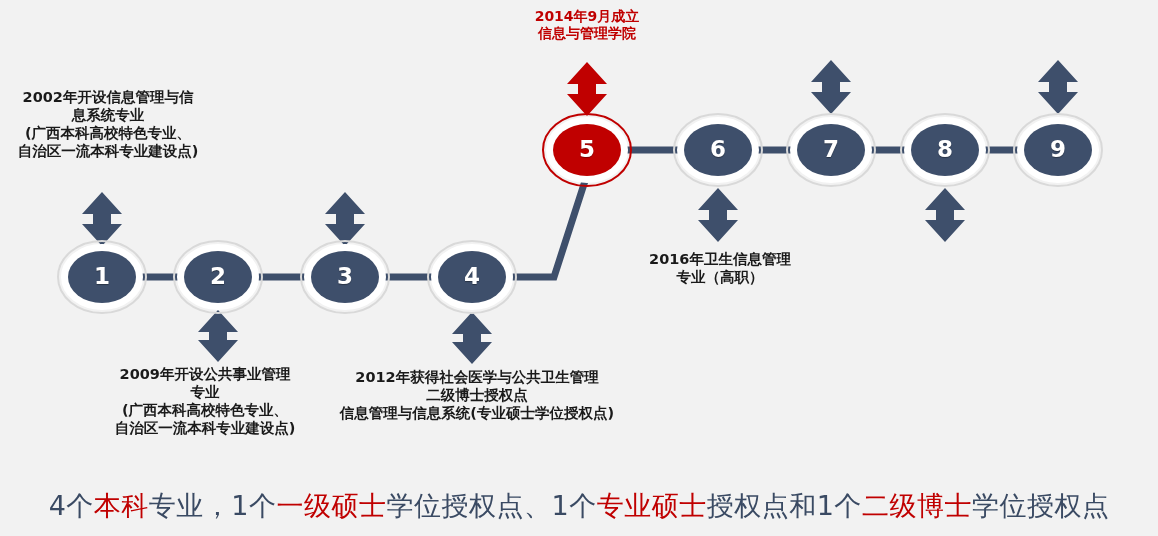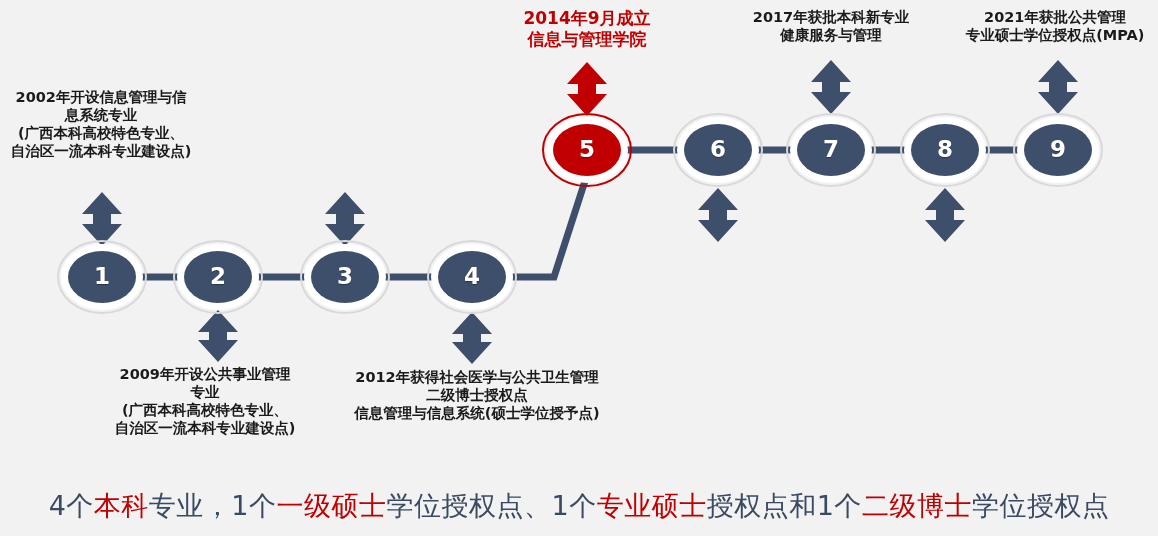--- a/index.html
+++ b/index.html
@@ -40,21 +40,21 @@
     position: absolute;
     text-align: center;
     font-weight: bold;
     color: #1a1a1a;
     font-size: 14.5px;
     line-height: 1.25;
     white-space: pre-line;
   }
   .cap.red {
     color: #c00000;
-    font-size: 17px;
+    font-size: 14px;
     line-height: 1.22;
   }
   .summary {
     position: absolute;
     left: 0;
     top: 488px;
     width: 1158px;
     text-align: center;
     font-size: 27px;
     font-weight: normal;
@@ -127,35 +127,33 @@
       <div class="node-label" style="left: 188px; top: 265px; width: 60px;">2</div>
       <div class="node-label" style="left: 315px; top: 265px; width: 60px;">3</div>
       <div class="node-label" style="left: 442px; top: 265px; width: 60px;">4</div>
       <div class="node-label" style="left: 557px; top: 138px; width: 60px;">5</div>
       <div class="node-label" style="left: 688px; top: 138px; width: 60px;">6</div>
       <div class="node-label" style="left: 801px; top: 138px; width: 60px;">7</div>
       <div class="node-label" style="left: 915px; top: 138px; width: 60px;">8</div>
       <div class="node-label" style="left: 1028px; top: 138px; width: 60px;">9</div>
     </div>
 
-  <div class="cap" style="left:0px; top:88px; width:202px;">2002年开设信息管理与信
+  <div class="cap" style="left:0px; top:88px; width:202px;padding-left:7px;">2002年开设信息管理与信
 息系统专业
 (广西本科高校特色专业、
 自治区一流本科专业建设点)</div>
   <div class="cap" style="left:96px; top:365px; width:218px;">2009年开设公共事业管理
 专业
 (广西本科高校特色专业、
 自治区一流本科专业建设点)</div>
   <div class="cap" style="left:327px; top:368px; width:300px;">2012年获得社会医学与公共卫生管理
 二级博士授权点
-信息管理与信息系统(硕士学位授予点)</div>
+信息管理与信息系统(专业硕士学位授权点)</div>
   <div class="cap red" style="left:487px; top:8px; width:200px;">2014年9月成立
 信息与管理学院</div>
-  <div class="cap" style="left:736px; top:8px; width:190px;">2017年获批本科新专业
-健康服务与管理</div>
-  <div class="cap" style="left:952px; top:8px; width:206px;">2021年获批公共管理
-专业硕士学位授权点(MPA)</div>
+  <div class="cap" style="left:631px; top:250px; width:178px;">2016年卫生信息管理
+专业（高职）</div>
 
   <div class="summary">
     <span>4个</span><span class="hl">本科</span><span>专业，1个</span><span class="hl">一级硕士</span><span>学位授权点、1个</span><span class="hl">专业硕士</span><span>授权点和1个</span><span class="hl">二级博士</span><span>学位授权点</span>
   </div>
 
 </div>
 
 </body></html>

